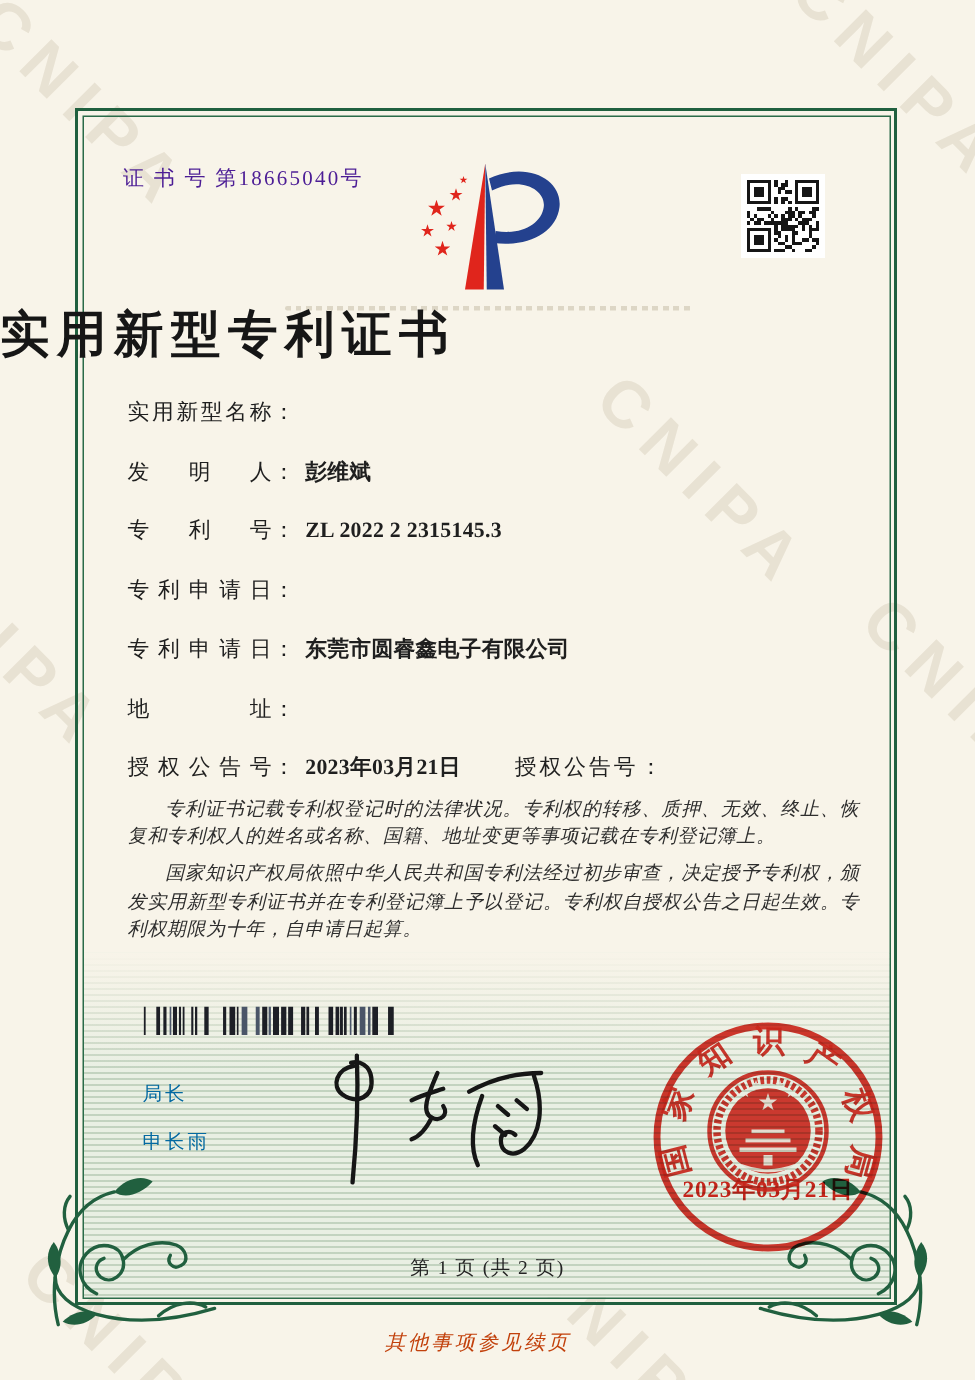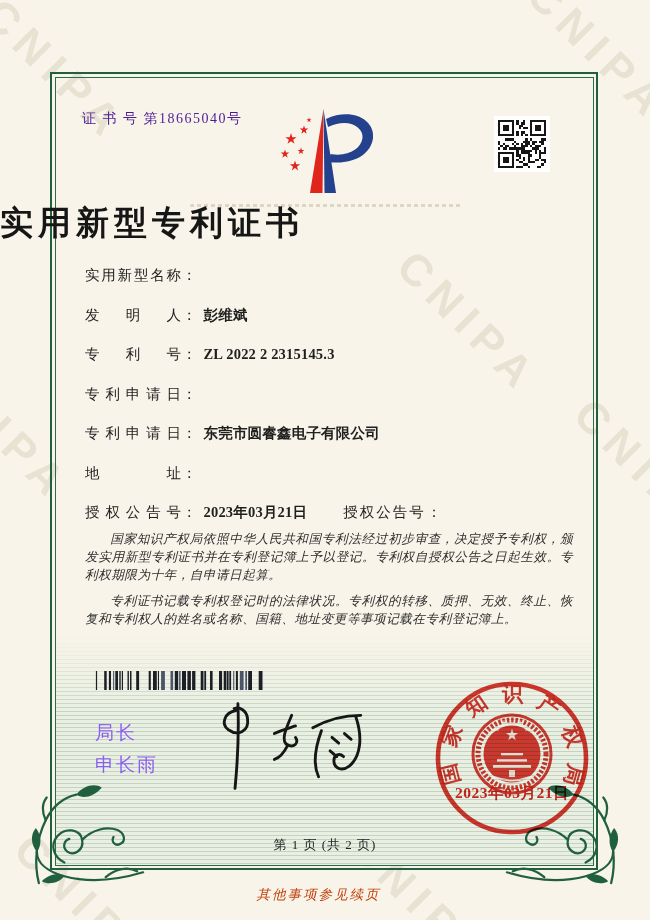--- a/index.html
+++ b/index.html
@@ -50,21 +50,21 @@
   .val{font-weight:600;letter-spacing:.2px}
   .pair2{margin-left:36px;display:inline-flex;align-items:baseline}
   .lbl2{letter-spacing:2px}
   .paras{
     left:85px;top:530px;width:488px;z-index:2;color:#2e2e2e;
     font-size:12.6px;line-height:18.2px;font-style:italic;text-align:justify;letter-spacing:.5px;
   }
   .paras p{margin:0 0 7px;text-indent:2em}
   .barcode{left:90px;top:671px;width:174px;height:19px;z-index:2}
   .barcode svg{display:block;width:100%;height:100%}
-  .signer{z-index:2;font-family:Liberation Mono, monospace;font-size:19px;color:#8b5cf6;letter-spacing:2px}
+  .signer{z-index:2;font-family:Liberation Mono, monospace;font-size:13px;color:#0369a1;letter-spacing:2px}
   .signer.t{left:95px;top:720px}
   .signer.n{left:95px;top:752px}
   .sig{left:196px;top:699px;width:175px;height:96px;z-index:3}
   .seal{left:431px;top:677px;width:162px;height:162px;z-index:4;mix-blend-mode:multiply}
   .pageno{left:0;top:836px;width:650px;text-align:center;font-size:13px;color:#242424;letter-spacing:1px;z-index:2}
   .cont{left:0;top:886px;width:637px;text-align:center;font-size:13.5px;font-style:italic;color:#c2410c;letter-spacing:2px;z-index:2}
   .fl{position:absolute;width:118px;height:118px;color:#21603f;z-index:3}
   .fl.left{left:29px;top:771px}
   .fl.right{left:503px;top:771px;transform:scaleX(-1)}
   .defs{position:absolute;width:0;height:0;overflow:hidden}
@@ -290,22 +290,22 @@
       <span class="colon">：</span>
       <span class="val">2023年03月21日</span>
     <span class="pair2">
       <span class="lbl2">授权公告号</span>
         <span class="colon">：</span>
     </span>
   </div>
 </div>
 
 <div class="abs paras">
+  <p>专利证书记载专利权登记时的法律状况。专利权的转移、质押、无效、终止、恢复和专利权人的姓名或名称、国籍、地址变更等事项记载在专利登记簿上。</p>
   <p>国家知识产权局依照中华人民共和国专利法经过初步审查，决定授予专利权，颁发实用新型专利证书并在专利登记簿上予以登记。专利权自授权公告之日起生效。专利权期限为十年，自申请日起算。</p>
-  <p>专利证书记载专利权登记时的法律状况。专利权的转移、质押、无效、终止、恢复和专利权人的姓名或名称、国籍、地址变更等事项记载在专利登记簿上。</p>
 </div>
 
 <div class="abs barcode">
   <svg id="bar-svg" viewBox="0 0 174 19" preserveAspectRatio="none">
       <rect x="5.9" y="0" width="1.2" height="19" fill="#1d1f26"></rect>
       <rect x="14.2" y="0" width="2.5" height="19" fill="#1d1f26"></rect>
       <rect x="18.9" y="0" width="2.1" height="19" fill="#1d1f26"></rect>
       <rect x="23.1" y="0" width="1.1" height="19" fill="#4a5568"></rect>
       <rect x="25.3" y="0" width="2.7" height="19" fill="#1d1f26"></rect>
       <rect x="29.3" y="0" width="1.4" height="19" fill="#1d1f26"></rect>

